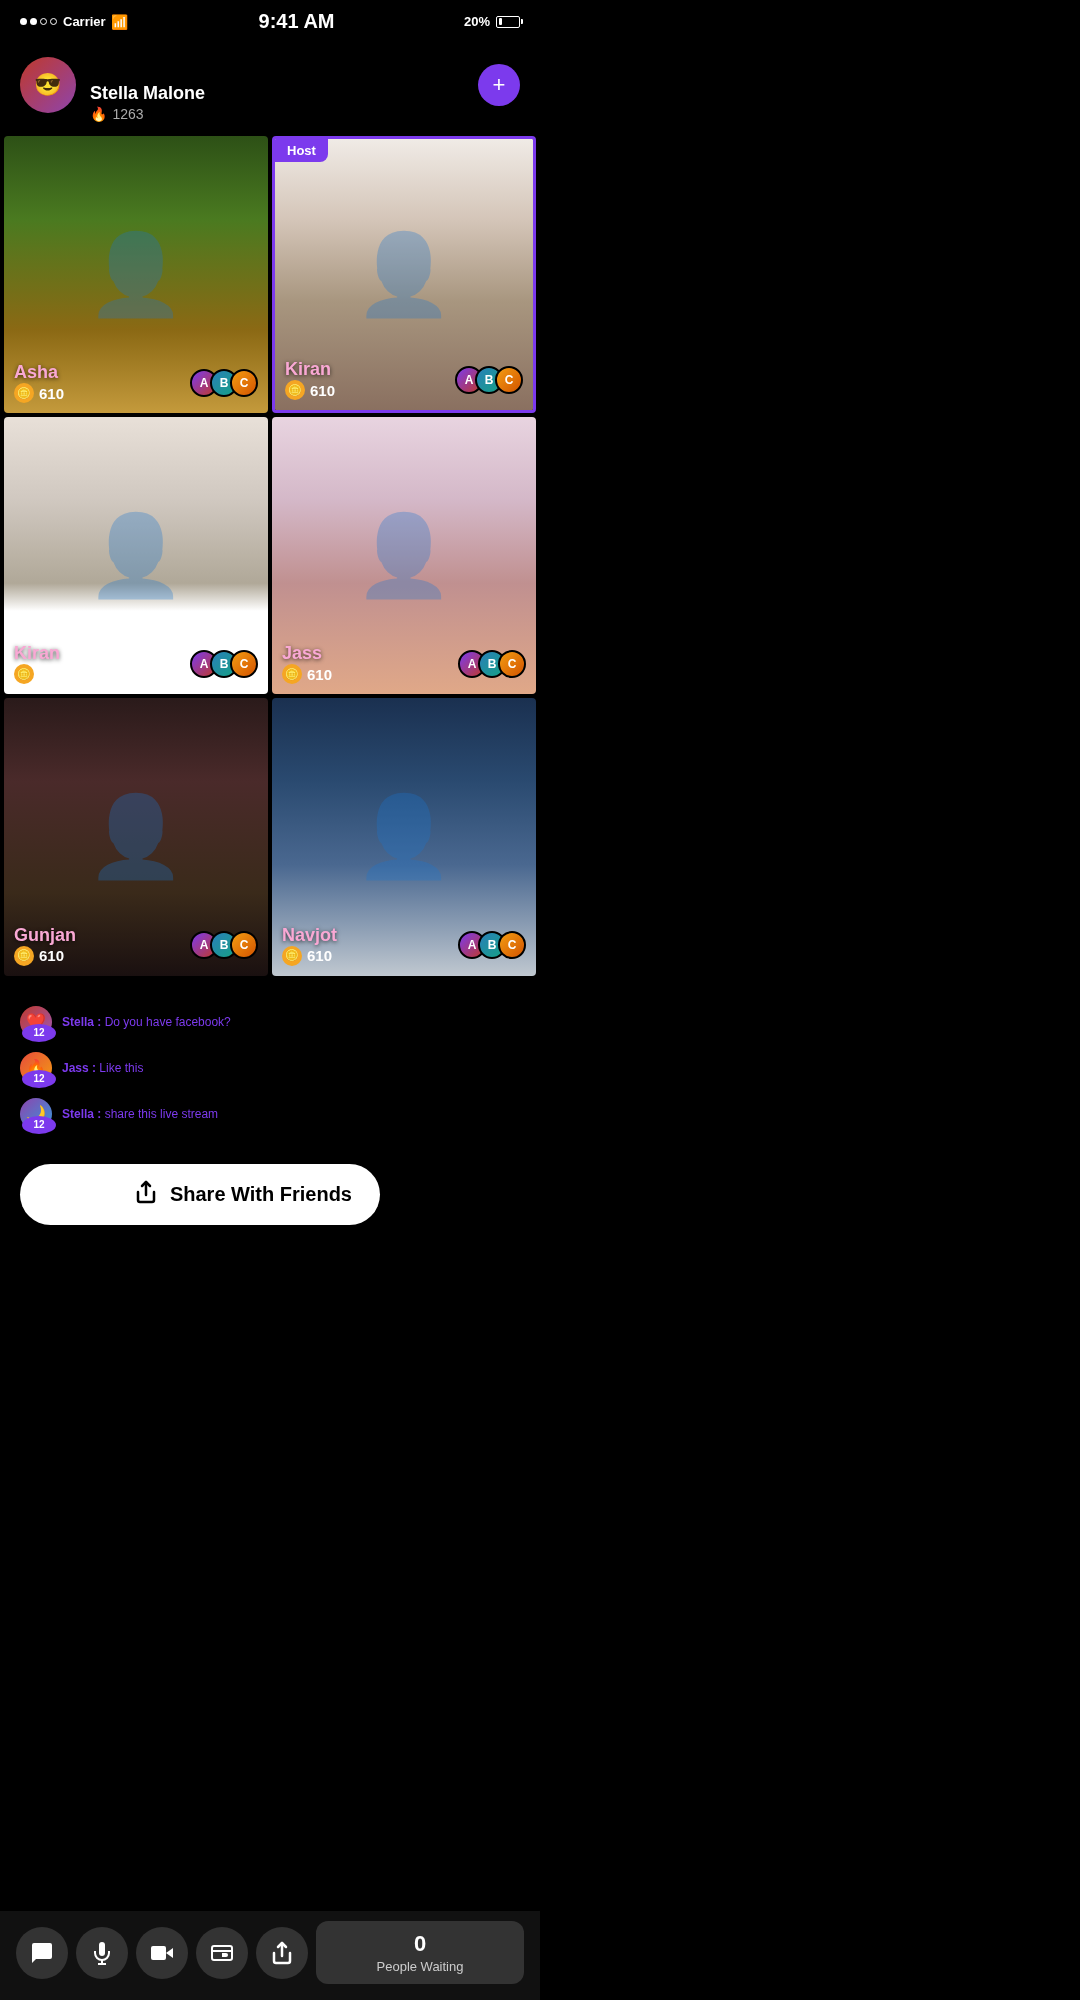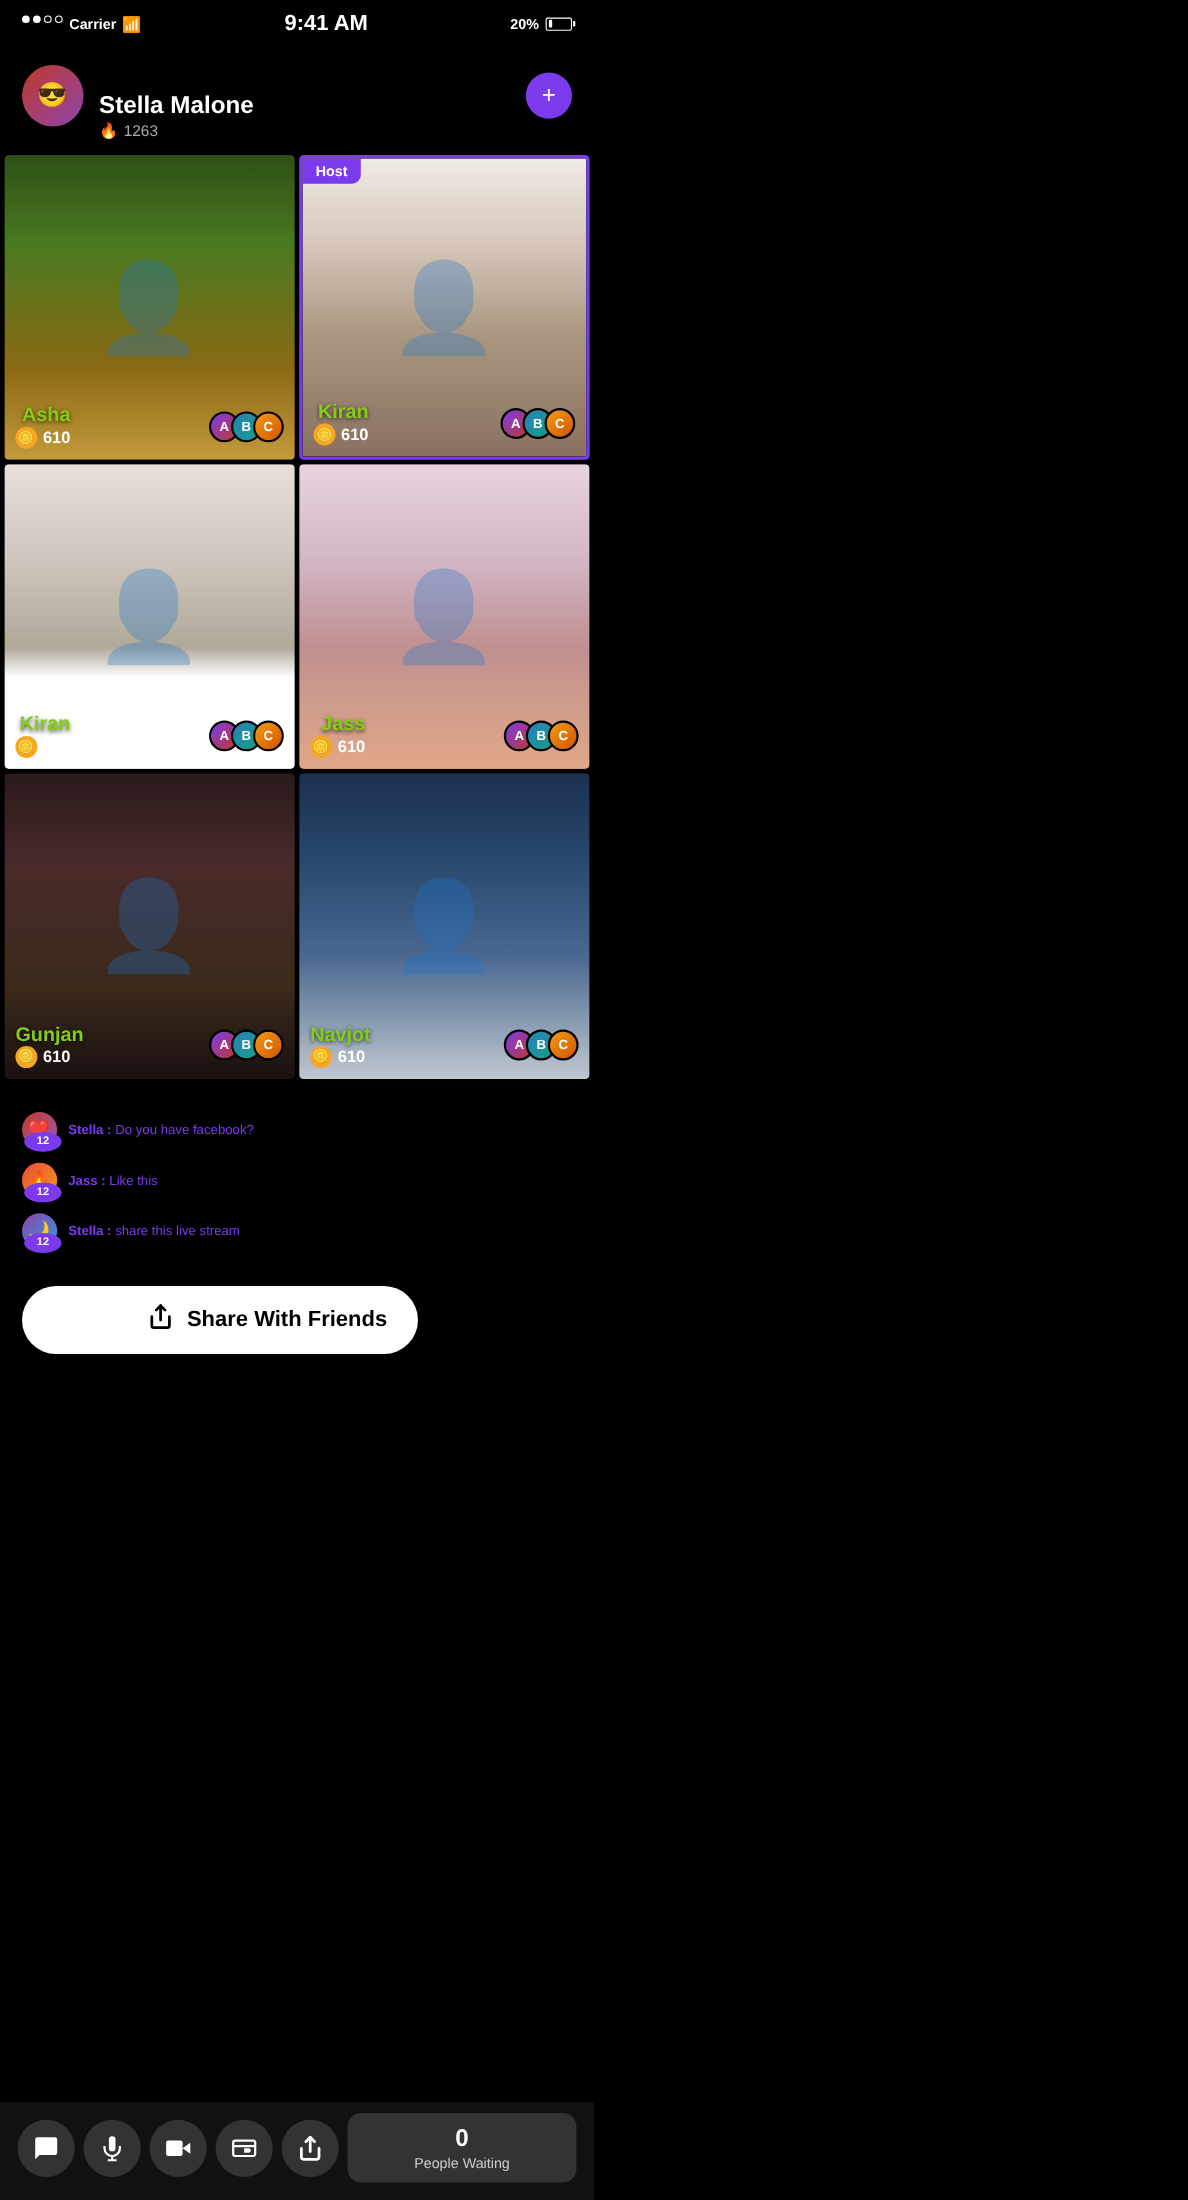--- a/index.html
+++ b/index.html
@@ -16,21 +16,21 @@
 
     
     .status-bar {
       display: flex;
       justify-content: space-between;
       align-items: center;
       padding: 10px 20px 6px;
       font-size: 13px;
       font-weight: 600;
     }
-    .status-left { display: flex; gap: 6px; }
+    .status-left { display: flex; align-items: center; gap: 6px; }
     .signal-dots { display: flex; gap: 3px; }
     .signal-dot { width: 7px; height: 7px; border-radius: 50%; background: #fff; }
     .signal-dot.empty { background: transparent; border: 1.5px solid #fff; }
     .wifi-icon { font-size: 14px; }
     .status-center { font-size: 20px; font-weight: 600; }
     .status-right { display: flex; align-items: center; gap: 6px; }
     .battery-container { display: flex; align-items: center; gap: 3px; }
     .battery {
       width: 24px; height: 12px;
       border: 1.5px solid #fff;
@@ -74,21 +74,21 @@
       border-radius: 50%;
       background: linear-gradient(135deg, #c0392b, #8e44ad);
       overflow: hidden;
       display: flex;
       align-items: center;
       justify-content: center;
       font-size: 22px;
       font-weight: bold;
     }
     .user-info { flex: 1; }
-    .user-name { font-size: 22px; font-weight: 700; margin-top: 36px; }
+    .user-name { font-size: 18px; font-weight: 700; margin-top: 36px; }
     .user-score {
       display: flex;
       align-items: center;
       gap: 5px;
       font-size: 14px;
       color: #aaa;
       margin-top: 2px;
     }
     .fire-icon { font-size: 14px; }
     .add-btn {
@@ -178,23 +178,22 @@
       bottom: 10px;
       left: 10px;
       right: 10px;
       display: flex;
       justify-content: space-between;
       align-items: center;
     }
     .cell-name {
       font-size: 18px;
       font-weight: 700;
-      color: #84cc16;
+      color: #f9a8d4;
       text-shadow: 0 1px 4px rgba(0,0,0,0.7);
-      text-align: right;
     }
     .cell-coins {
       display: flex;
       align-items: center;
       gap: 5px;
       font-size: 15px;
       font-weight: 600;
       color: #fff;
     }
     .coin-icon {

